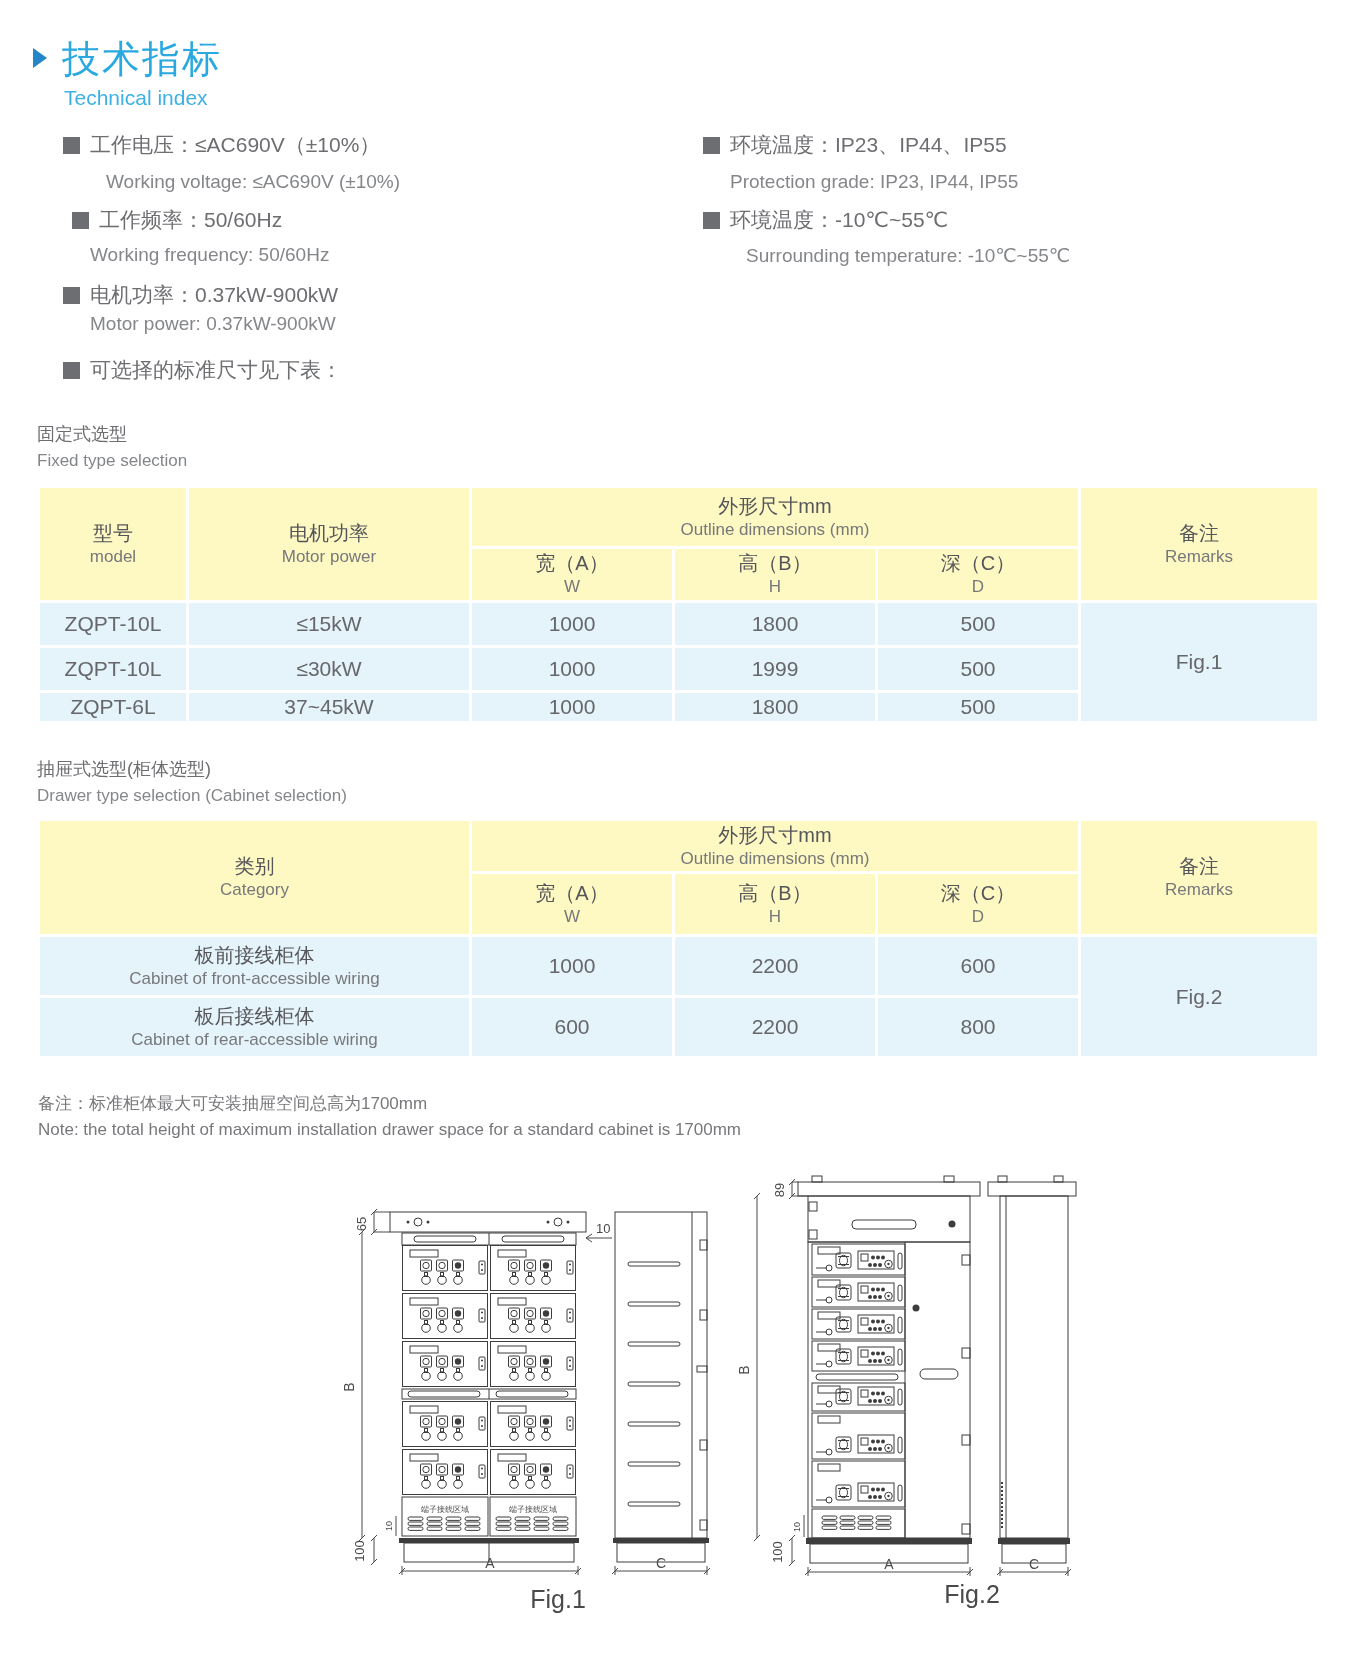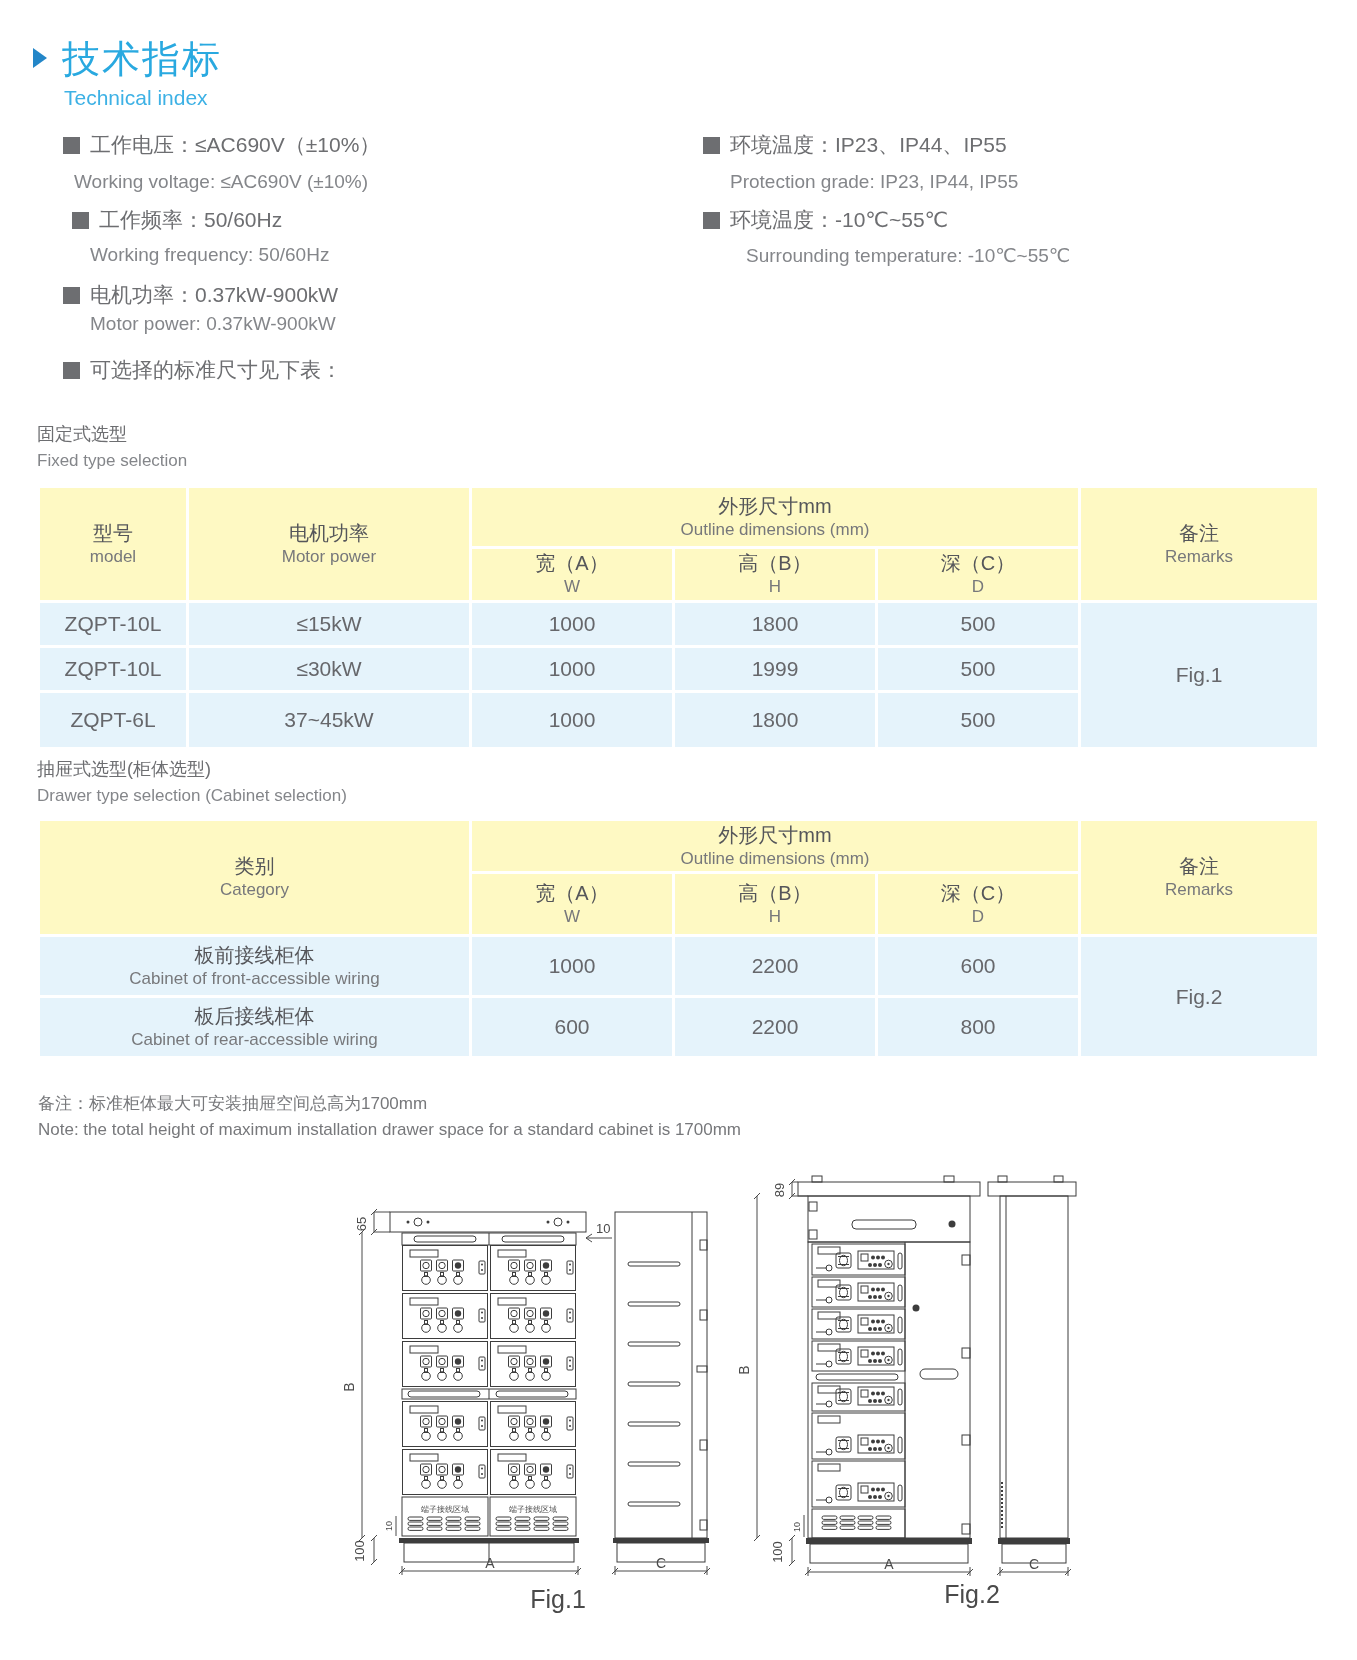--- a/index.html
+++ b/index.html
@@ -45,21 +45,21 @@
 <div class="page">
 
   <div class="abs tri" style="left:33px;top:48px;"></div>
   <div class="abs title-zh" style="left:62px;top:34px;">技术指标</div>
   <div class="abs title-en" style="left:64px;top:86px;">Technical index</div>
 
   <div class="abs spec-zh" style="left:63px;top:131px;">
     <span class="sq"></span>
     <span>工作电压：≤AC690V（±10%）</span>
   </div>
-  <div class="abs spec-en" style="left:74px;top:171px;">Working voltage: ≤AC690V (±10%)</div>
+  <div class="abs spec-en" style="left:106px;top:171px;">Working voltage: ≤AC690V (±10%)</div>
 
   <div class="abs spec-zh" style="left:72px;top:206px;">
     <span class="sq"></span>
     <span>工作频率：50/60Hz</span>
   </div>
   <div class="abs spec-en" style="left:90px;top:244px;">Working frequency: 50/60Hz</div>
 
   <div class="abs spec-zh" style="left:63px;top:281px;">
     <span class="sq"></span>
     <span>电机功率：0.37kW-900kW</span>
@@ -139,21 +139,21 @@
         <td class="val" rowspan="3">Fig.1</td>
       </tr>
       <tr>
         <td class="val" style="height:42px;">ZQPT-10L</td>
         <td class="val">≤30kW</td>
         <td class="val">1000</td>
         <td class="val">1999</td>
         <td class="val">500</td>
       </tr>
       <tr>
-        <td class="val" style="height:54px;">ZQPT-6L</td>
+        <td class="val" style="height:28px;">ZQPT-6L</td>
         <td class="val">37~45kW</td>
         <td class="val">1000</td>
         <td class="val">1800</td>
         <td class="val">500</td>
       </tr>
     </tbody>
   </table>
 
   <div class="abs sec-zh" style="left:37px;top:757px;">抽屉式选型(柜体选型)</div>
   <div class="abs sec-en" style="left:37px;top:786px;">Drawer type selection (Cabinet selection)</div>

